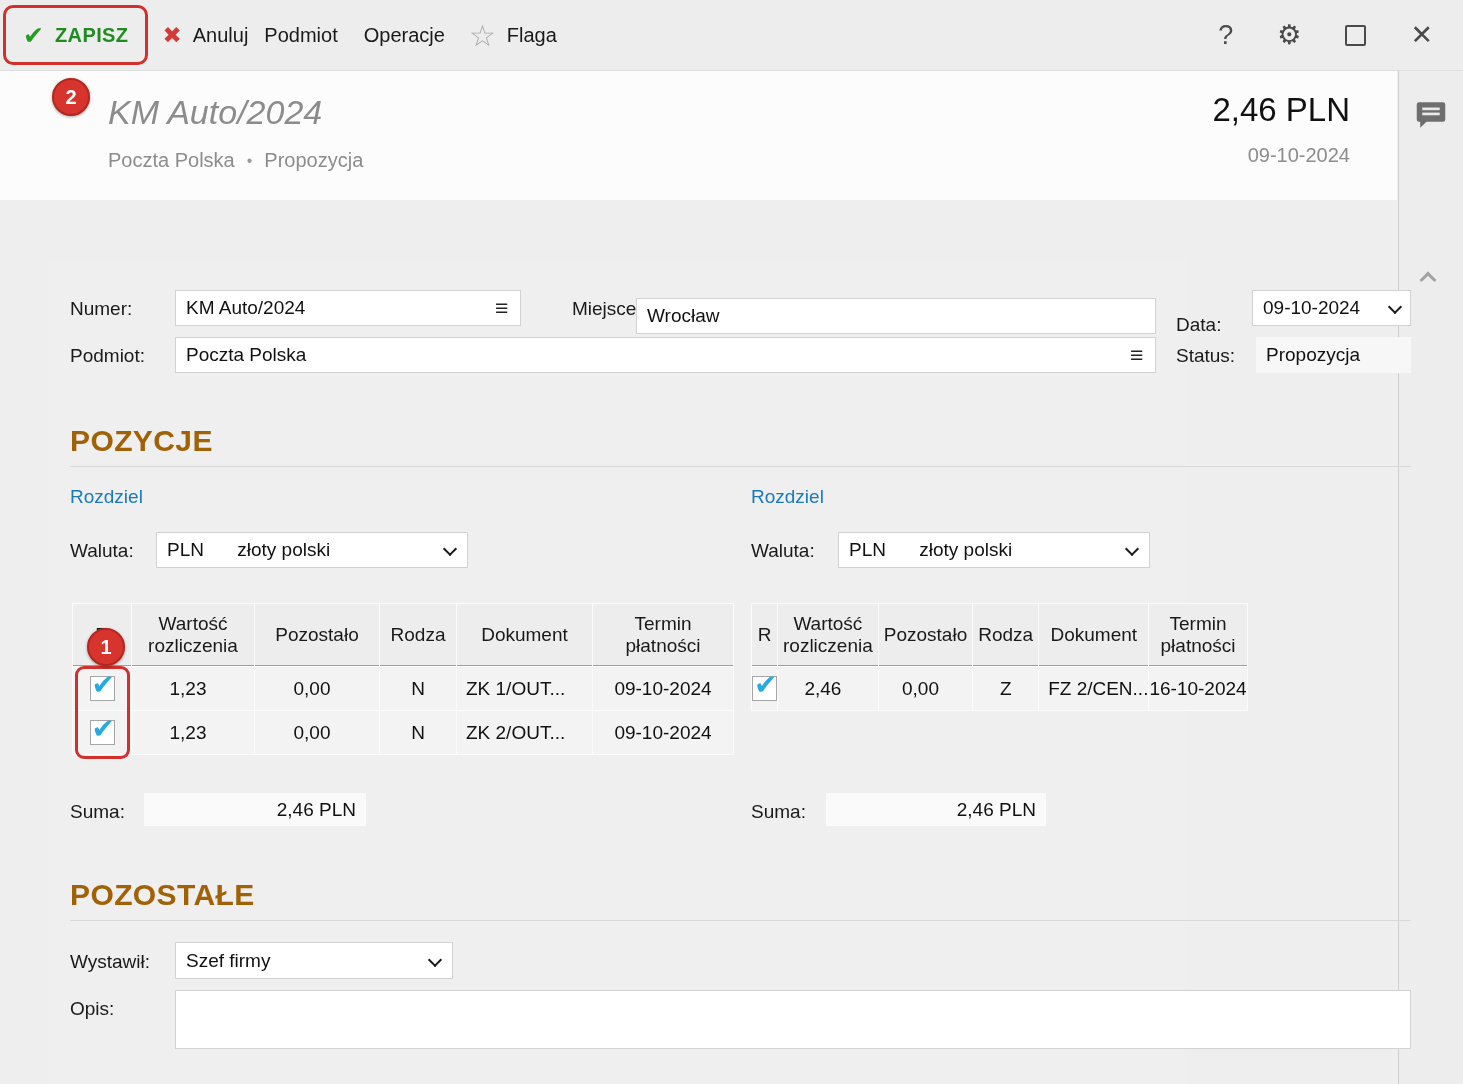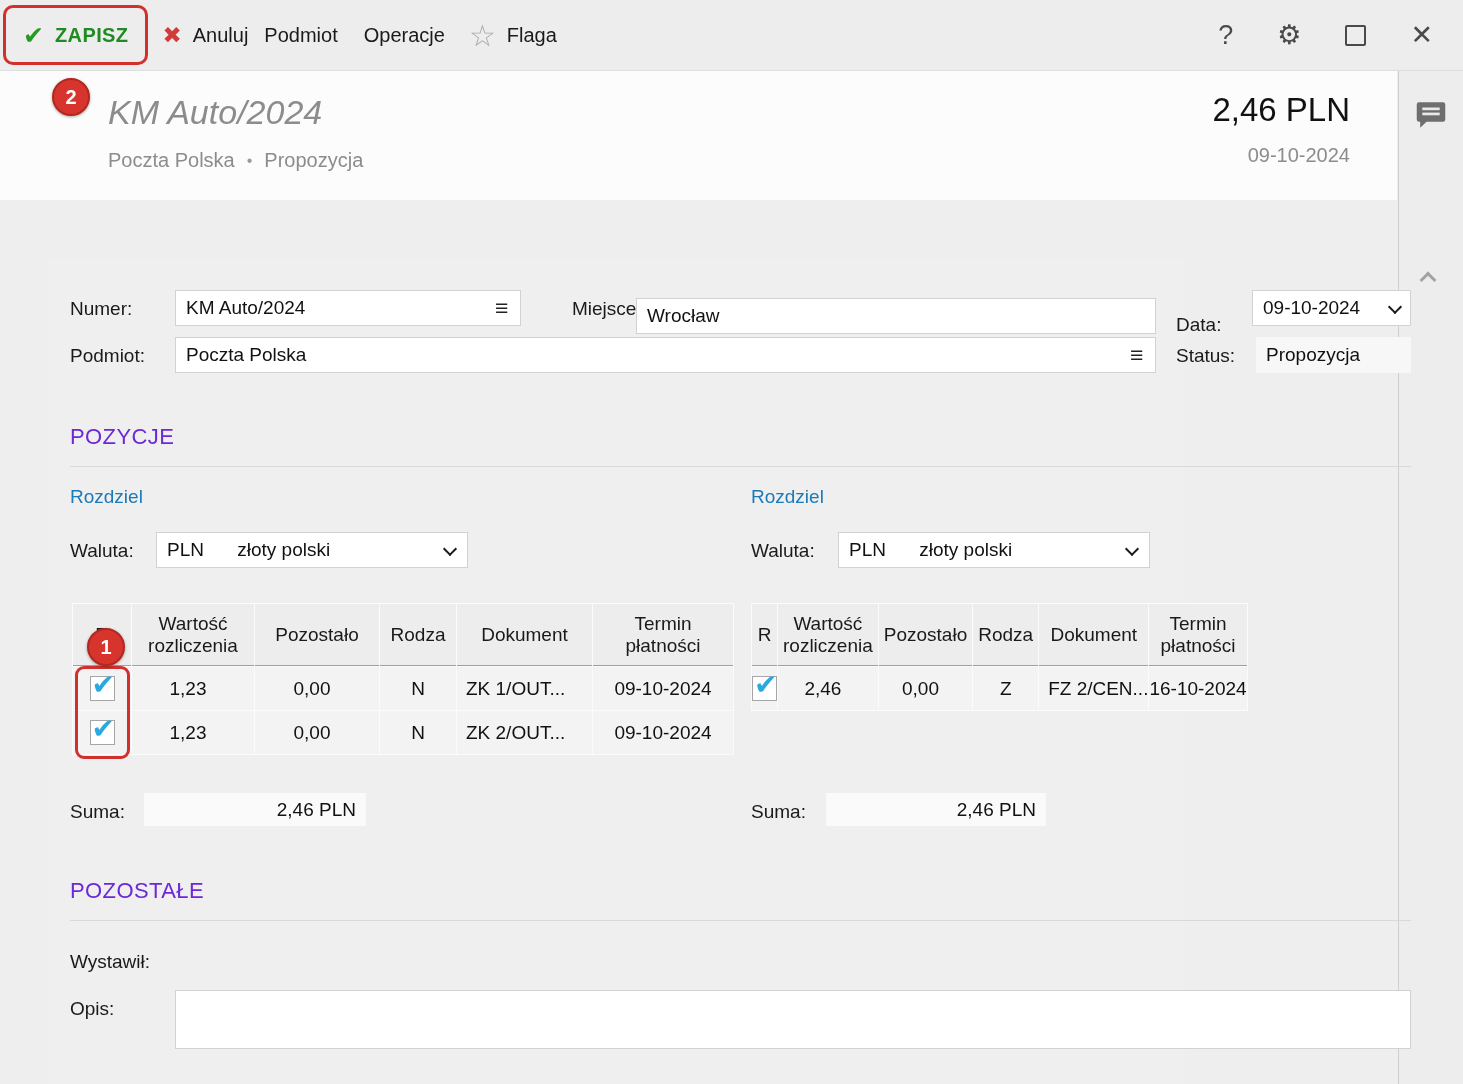--- a/index.html
+++ b/index.html
@@ -51,21 +51,21 @@
   
   .content { position:absolute; left:0; top:258px; width:1137px; height:826px; background:#efefef;margin-left:48px; }
   .lbl { position:absolute; font-size:19px; color:#1a1a1a; white-space:nowrap; }
   .inp { position:absolute; height:36px; background:#fff; border:1px solid #d2d2d2; font-size:19px;
          padding:0 10px; color:#111; font-family:"Liberation Sans","DejaVu Sans",sans-serif; }
   .menu-ic { position:absolute; font-size:23px; color:#222; }
   .ro-field { position:absolute; height:36px; background:#f7f7f7; font-size:19px; line-height:36px; padding:0 10px; color:#111; }
   .ddl { position:absolute; height:36px; background:#fff; border:1px solid #d2d2d2; font-size:19px; line-height:34px; padding:0 10px; color:#111; }
   .chev { position:absolute; width:10px; height:10px; border-right:2.6px solid #1a1a1a; border-bottom:2.6px solid #1a1a1a;
           transform:rotate(45deg); }
-  .section-title { position:absolute; font-size:22px; font-weight:normal; color:#6d28d9; letter-spacing:.4px; }
+  .section-title { position:absolute; font-size:30px; font-weight:bold; color:#a16207; letter-spacing:.4px; }
   .divider { position:absolute; height:1px; background:#d9d9d9; }
   .link { position:absolute; font-size:19px; color:#1b7ab8; }
   .scroll-up { position:absolute; left:1374px; top:16px; width:12px; height:12px; border-right:3px solid #a3a3a3;
                border-bottom:3px solid #a3a3a3; transform:rotate(-135deg); }
 
   
   table.grid { position:absolute; border-collapse:separate; border-spacing:1px; background:#fbfbfb; table-layout:fixed; }
   table.grid th { height:62px; background:#ededed; font-weight:normal; font-size:19px; line-height:1.15;
                   color:#1a1a1a; text-align:center; vertical-align:middle; padding:0 5px; border-bottom:1px solid #9f9f9f; overflow:hidden; }
   table.grid td { height:43px; font-size:19px; color:#111; background:#f3f3f3; vertical-align:middle; overflow:hidden; white-space:nowrap; }
@@ -264,18 +264,22 @@
     <div class="lbl" style="left:703px; top:543px;">Suma:</div>
     <div class="suma-field" style="left:778px; top:535px; width:220px;">2,46 PLN</div>
 
     <div class="annotation-circle" style="left:39px; top:370px;">1</div>
     <div class="annotation-rect" style="left:27px; top:408px; width:55px; height:93px;"></div>
 
     <div class="section-title" style="left:22px; top:620px;">POZOSTAŁE</div>
     <div class="divider" style="left:22px; top:662px; width:1341px;"></div>
 
     <div class="lbl" style="left:22px; top:693px;">Wystawił:</div>
+    <div class="ddl" style="left:127px; top:684px; width:278px; height:37px; line-height:35px;">
+      <span>Szef firmy</span>
+      <span class="chev" style="right:12px; top:12px;"></span>
+    </div>
 
     <div class="lbl" style="left:22px; top:740px;">Opis:</div>
     <textarea class="opis" style="left: 127px; top: 732px; width: 1236px; height: 59px;"></textarea>
   </div>
 
 </div>
 
 </body></html>

